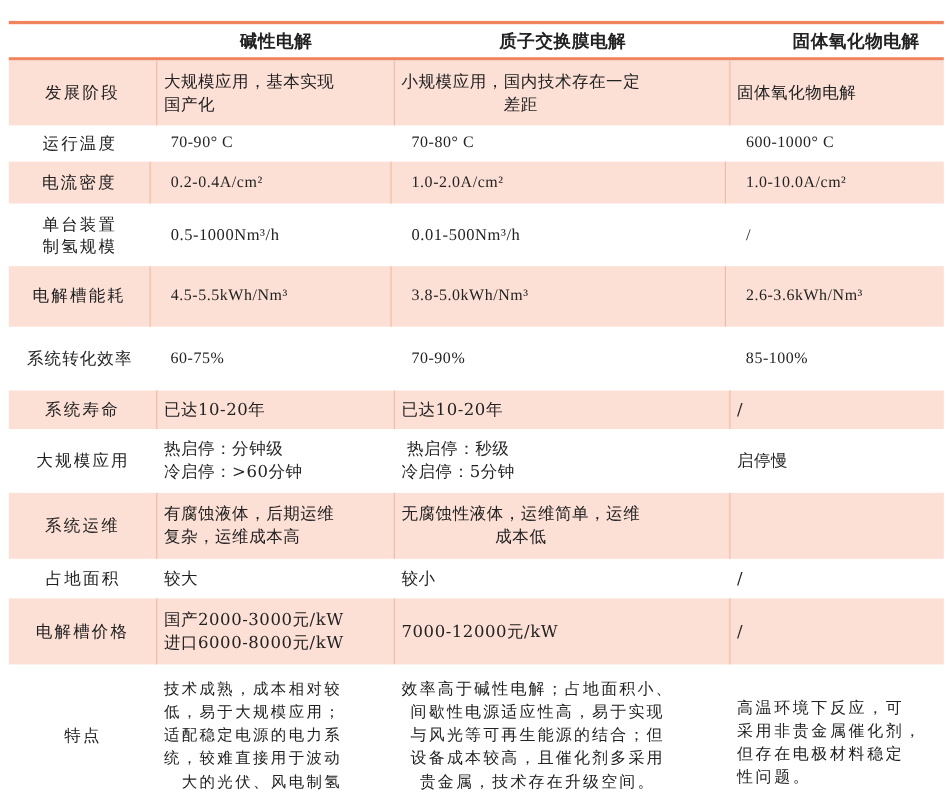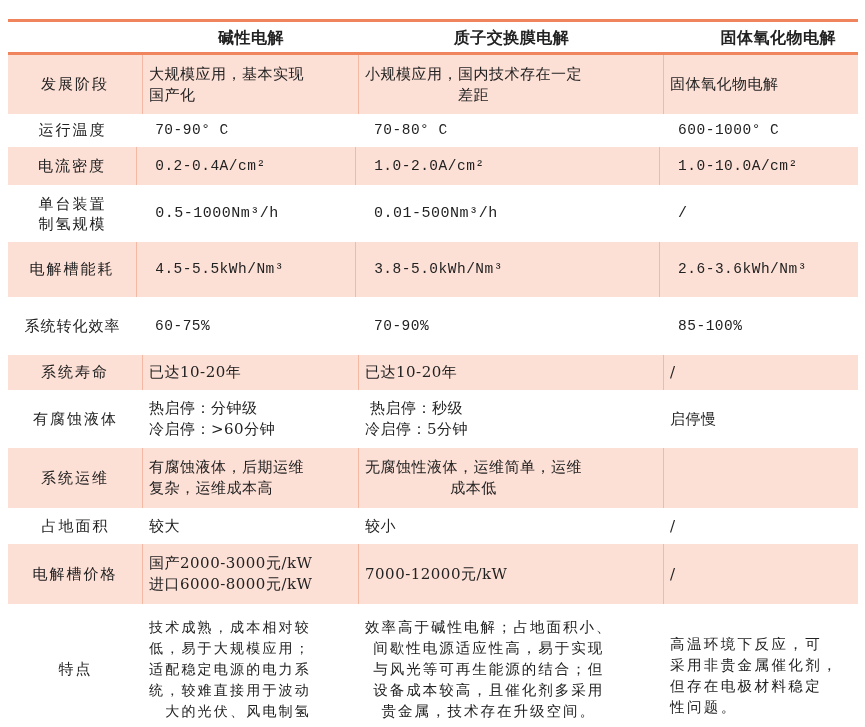--- a/index.html
+++ b/index.html
@@ -52,21 +52,21 @@
     .row.shaded .c0, .row.shaded .c1, .row.shaded .c2 {
       border-right: 1px solid #f3b9a3;
     }
     .row.header .cell {
       font-weight: bold;
       font-size: 16px;
       justify-content: center;
     }
     .row.header .c3 { justify-content: flex-end; padding-right: 22px; }
     .num {
-      font-family: Liberation Mono, monospace;
+      font-family: Liberation Serif, serif;
       font-size: 14.5px;
       margin-left: 12px;
     }
     .c0 .label { letter-spacing: 2px; }
     .r-tall .cell { font-size: 15px; line-height: 20px; }
     .feat .cell { align-items: center; letter-spacing: 2.6px; line-height: 21px; font-size: 15px; }
     .feat .c1 { padding-left: 6px; text-align: right; }
     .feat .c3 { padding-top: 12px; }
   </style>
 </head>
@@ -126,21 +126,21 @@
   </div>
 
   <div class="row shaded" style="height:35px">
     <div class="cell c0"><span class="label">系统寿命</span></div>
     <div class="cell c1">已达10-20年</div>
     <div class="cell c2">已达10-20年</div>
     <div class="cell c3">/</div>
   </div>
 
   <div class="row" style="height:58px">
-    <div class="cell c0"><span class="label">有腐蚀液体</span></div>
+    <div class="cell c0"><span class="label">大规模应用</span></div>
     <div class="cell c1">热启停：分钟级
 冷启停：&gt;60分钟</div>
     <div class="cell c2">热启停：秒级
 冷启停：5分钟</div>
     <div class="cell c3">启停慢</div>
   </div>
 
   <div class="row shaded" style="height:60px">
     <div class="cell c0"><span class="label">系统运维</span></div>
     <div class="cell c1">有腐蚀液体，后期运维

